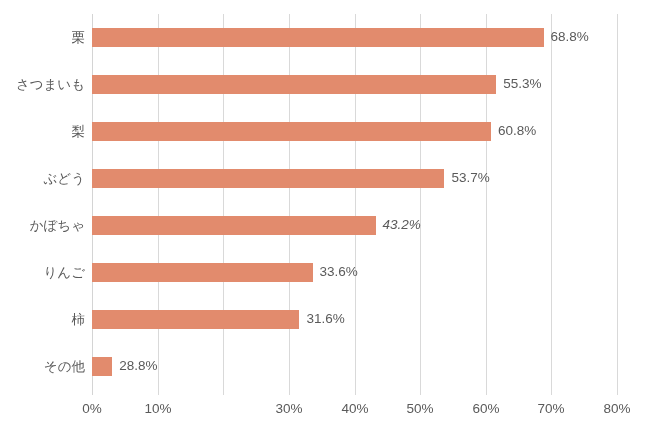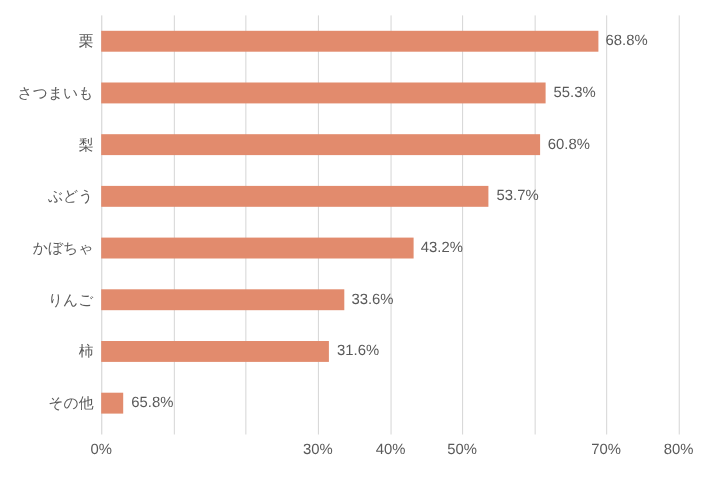--- a/index.html
+++ b/index.html
@@ -174,41 +174,43 @@
           <div class="bar-value" style="left: 404.25px;">55.3%</div>
         </div>
         <div class="bar-row" style="top: 94px;">
           <div class="bar" style="width: 399px; background: rgb(226, 139, 109);"></div>
           <div class="bar-value" style="left: 399px;">60.8%</div>
         </div>
         <div class="bar-row" style="top: 141px;">
           <div class="bar" style="width: 352.406px; background: rgb(226, 139, 109);"></div>
           <div class="bar-value" style="left: 352.406px;">53.7%</div>
         </div>
-        <div class="bar-row" style="top: 188px;">
+        <div class="bar-row" style="top: 188px; font-style: italic;">
           <div class="bar" style="width: 283.5px; background: rgb(226, 139, 109);"></div>
           <div class="bar-value" style="left: 283.5px;">43.2%</div>
         </div>
         <div class="bar-row" style="top: 235px; padding-left: 18px;">
           <div class="bar" style="width: 220.5px; background: rgb(226, 139, 109);"></div>
           <div class="bar-value" style="left: 220.5px;">33.6%</div>
         </div>
         <div class="bar-row" style="top: 282px; padding-left: 26px;">
           <div class="bar" style="width: 207.375px; background: rgb(226, 139, 109);"></div>
           <div class="bar-value" style="left: 207.375px;">31.6%</div>
         </div>
         <div class="bar-row" style="top: 329px;">
           <div class="bar" style="width: 20.3438px; background: rgb(226, 139, 109);"></div>
-          <div class="bar-value" style="left: 20.3438px;">65.8%</div>
+          <div class="bar-value" style="left: 20.3438px;">28.8%</div>
         </div>
       </div>
   </div>
 
   <div id="x-axis-labels">
       <div class="x-tick" style="left: 0px;">0%</div>
+      <div class="x-tick" style="left: 66px;">10%</div>
       <div class="x-tick" style="left: 197px;">30%</div>
       <div class="x-tick" style="left: 263px;">40%</div>
       <div class="x-tick" style="left: 328px;">50%</div>
+      <div class="x-tick" style="left: 394px;">60%</div>
       <div class="x-tick" style="left: 459px;">70%</div>
       <div class="x-tick" style="left: 525px;">80%</div>
     </div>
 
 </div>
 
 </body></html>

